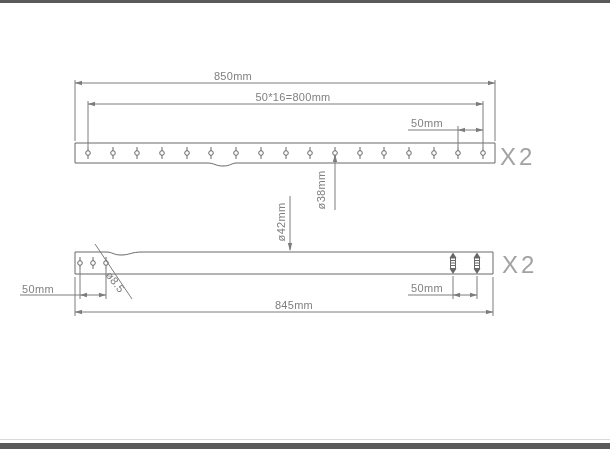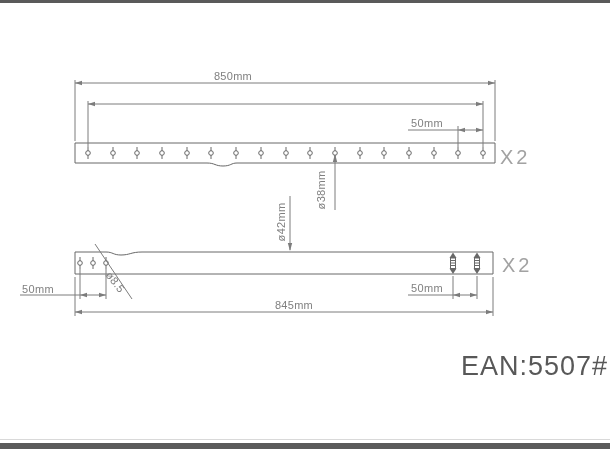--- a/index.html
+++ b/index.html
@@ -23,21 +23,21 @@
     transform:rotate(-90deg);
     transform-origin:center center;
   }
   .dim-text.diag{
     transform:rotate(52deg);
     transform-origin:0 0;
     text-align:left;
   }
   .qty-text{
     position:absolute;
-    font-size:20px;
+    font-size:24px;
     color:#a2a2a2;
     letter-spacing:3px;
     white-space:nowrap;
     line-height:28px;
     text-align:right;
   }
   .ean-text{
     position:absolute;
     left:461px;top:351px;
     font-size:27px;
@@ -172,36 +172,36 @@
       <line x1="75" y1="277" x2="75" y2="316"></line>
       <line x1="493" y1="277" x2="493" y2="316"></line>
       <line x1="75" y1="312" x2="493" y2="312"></line>
       <polygon points="75,312 82,309.8 82,314.2" stroke="none"></polygon>
       <polygon points="493,312 486,309.8 486,314.2" stroke="none"></polygon>
     </g>
   </svg>
 
   <div class="dim-text" style="left:203px;top:70px;width:60px;">850mm</div>
 
+  <div class="dim-text" style="left:243px;top:91px;width:100px;">50*16=800mm</div>
 
   <div class="dim-text" style="left:408px;top:117px;width:38px;">50mm</div>
 
   <div class="dim-text vert" style="left:299px;top:184px;width:44px;">ø38mm</div>
 
   <div class="dim-text vert" style="left:259px;top:216px;width:44px;">ø42mm</div>
 
   <div class="qty-text" style="left:500px;top:143px;">X2</div>
 
   <div class="dim-text diag" style="left:113px;top:269px;width:40px;">ø8.5</div>
 
   <div class="dim-text" style="left:18px;top:283px;width:40px;">50mm</div>
 
   <div class="dim-text" style="left:408px;top:282px;width:38px;">50mm</div>
 
   <div class="dim-text" style="left:264px;top:299px;width:60px;">845mm</div>
 
   <div class="qty-text" style="left:502px;top:251px;">X2</div>
 
-  <div class="ean-text">EAN:5507#</div>
 
   <div class="border-bottom-light"></div>
   <div class="border-bottom"></div>
 </div>
 
 </body></html>

